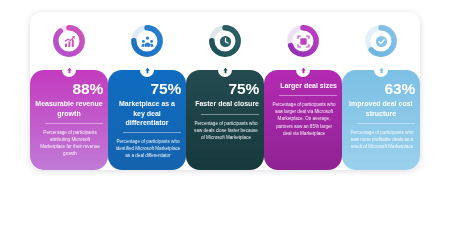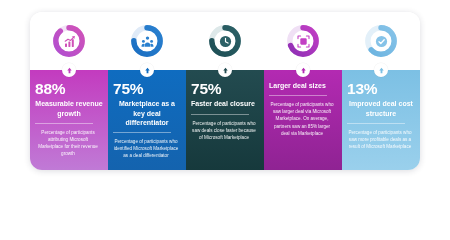--- a/index.html
+++ b/index.html
@@ -80,25 +80,26 @@
     flex: 1 1 auto;
     display: flex;
     flex-direction: row;
     position: relative;
   }
   .card {
     flex: 1 1 0;
     position: relative;
     display: flex;
     flex-direction: column;
-    align-items: flex-start;
+    align-items: flex-end;
     padding: 11px 5px 0 5px;
     box-sizing: border-box;
     color: #ffffff;
     text-align: center;
+    border-radius: 14px;
   }
 
   .badge {
     position: absolute;
     top: -7px;
     left: 50%;
     margin-left: -7px;
     width: 14px;
     height: 14px;
     border-radius: 50%;
@@ -300,21 +301,21 @@
           <div class="stat-title">Larger deal sizes</div>
           <div class="divider"></div>
           <div class="stat-desc">Percentage of participants who saw larger deal via Microsoft Marketplace. On average, partners saw an 85% larger deal via Marketplace</div>
         </div>
         <div class="card" style="background: linear-gradient(rgb(124, 192, 228), rgb(154, 208, 236));">
           <div class="badge">
             <svg viewBox="0 0 10 10">
               <path d="M5 1.2 L8.2 5.0 L6.3 5.0 L6.3 8.8 L3.7 8.8 L3.7 5.0 L1.8 5.0 Z" fill="#7cc0e4"></path>
             </svg>
           </div>
-          <div class="stat-value">13%</div>
+          <div class="stat-value">63%</div>
           <div class="stat-title">Improved deal cost structure</div>
           <div class="divider"></div>
           <div class="stat-desc">Percentage of participants who saw more profitable deals as a result of Microsoft Marketplace</div>
         </div>
       </div>
 
   </div>
 </div>
 
 </body></html>

